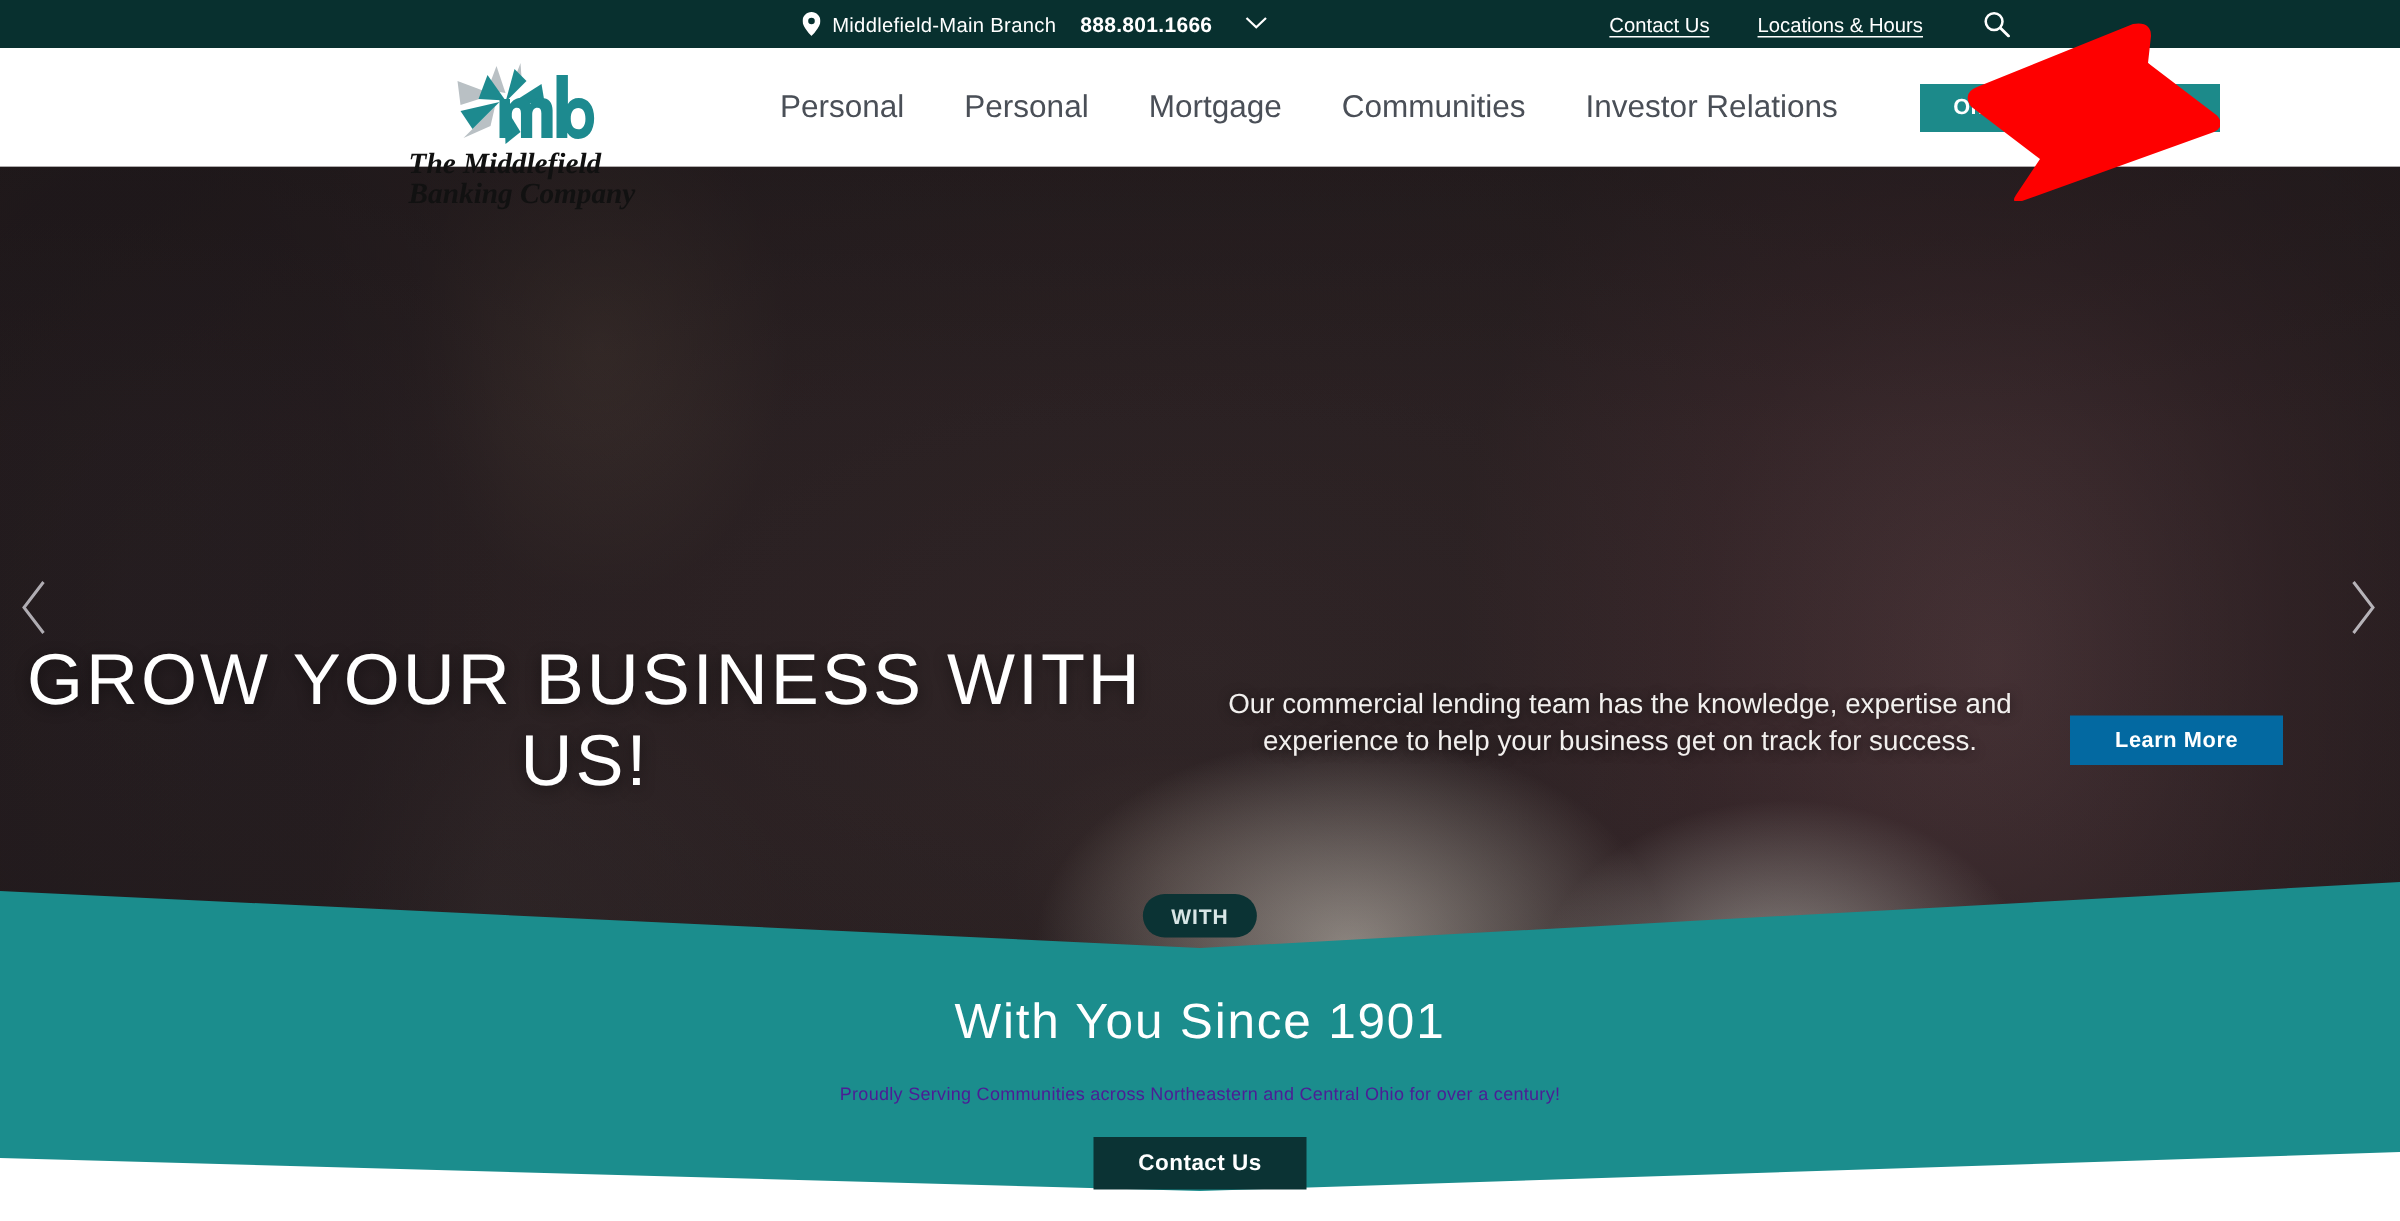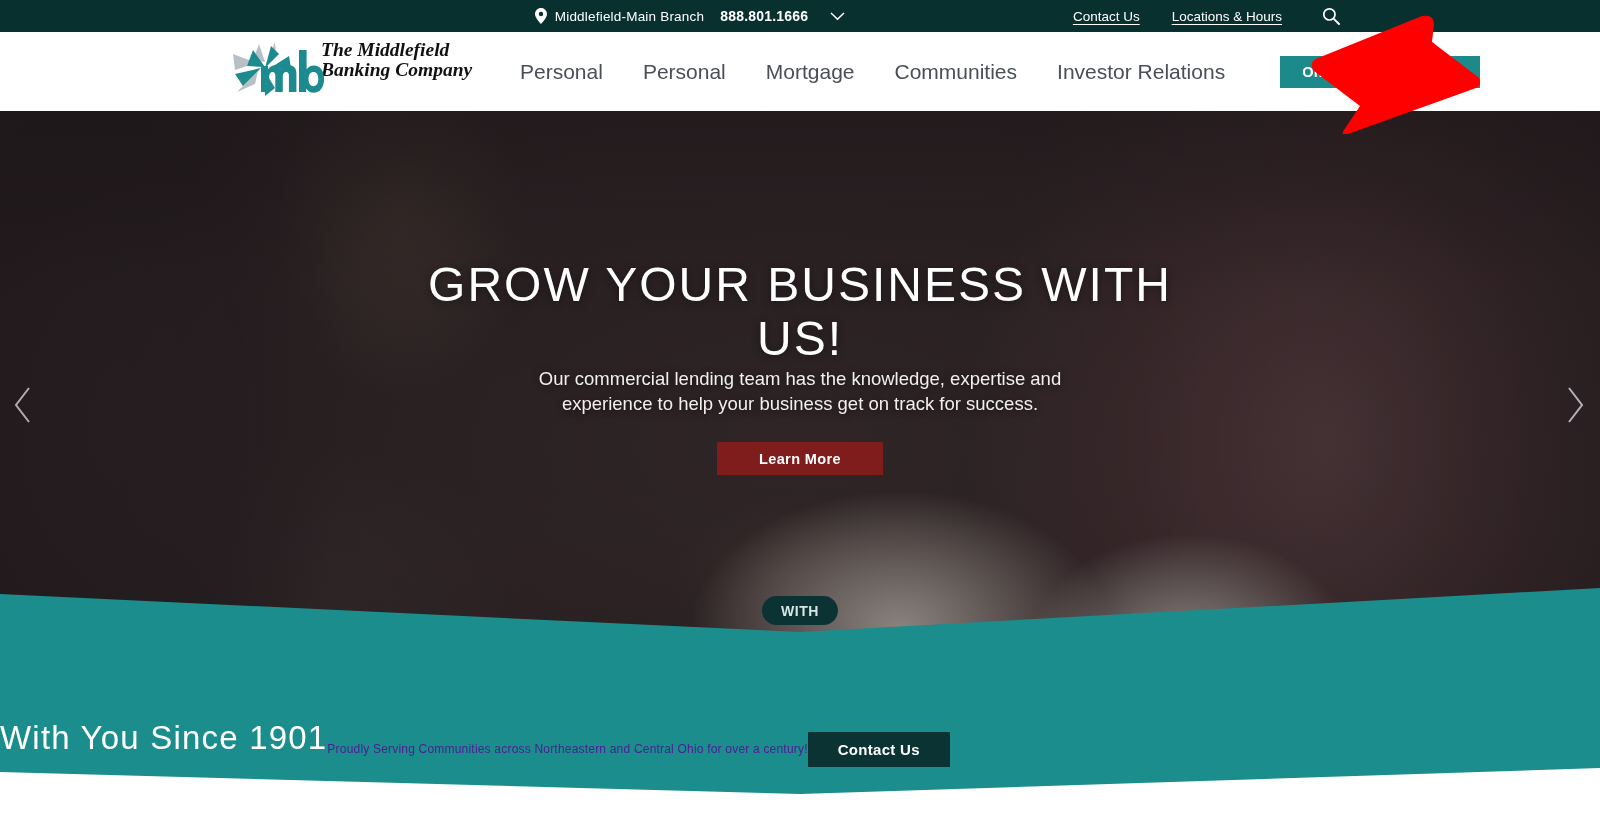--- a/index.html
+++ b/index.html
@@ -48,22 +48,23 @@
   
   .header {
     position: absolute; top: 32px; left: 0;
     width: 1600px; height: 79px;
     background: #ffffff;
     z-index: 35;
   }
   .logo {
     position: absolute; left: 231px; top: 8px;
     width: 240px; height: 62px;
-    display: flex; align-items: flex-start;
-    cursor: pointer;
+    display: flex; align-items: center;
+    cursor: pointer;
+    flex-direction: column;
   }
   .logo-star { position: relative; width: 96px; height: 60px; flex: none; }
   .logo-text {
     font-family: "Liberation Serif", serif;
     font-style: italic; font-weight: bold;
     font-size: 19.5px; line-height: 20px;
     color: #111111; margin-left: -6px; white-space: nowrap;
   }
 
   .mainnav {
@@ -117,40 +118,40 @@
   .hero-vignette {
     position: absolute; inset: 0;
     background:
       linear-gradient(180deg, rgba(20,16,18,.30) 0%, rgba(20,16,18,.05) 30%, rgba(20,16,18,.05) 70%, rgba(20,16,18,.12) 100%),
       radial-gradient(ellipse 900px 480px at 800px 330px, rgba(18,14,16,.12) 0%, rgba(18,14,16,.45) 100%);
   }
 
   .hero-content {
     position: absolute; left: 0; top: 0;
     width: 1600px; height: 592px;
-    display: flex; flex-direction: column; align-items: center;
+    display: flex; flex-direction: row; align-items: center;
     padding-top: 147px;
   }
   .hero-title {
     font-size: 48px; line-height: 54px;
     font-weight: normal; color: #ffffff;
     letter-spacing: 2px; text-align: center;
     text-shadow: 0 2px 10px rgba(0,0,0,.45);
     max-width: 780px;
   }
   .hero-sub {
     font-size: 18.5px; line-height: 25px;
     color: #f2f0ee; text-align: center;
     max-width: 600px;
     text-shadow: 0 1px 7px rgba(0,0,0,.55);
   }
   .hero-cta {
     margin-top: 26px;
-    height: 33px; padding: 0 42px;
-    background: #7f1d1d;
+    height: 33px; padding: 0 30px;
+    background: #0369a1;
     color: #ffffff; font-size: 14.5px; font-weight: bold;
     letter-spacing: .4px;
     display: flex; align-items: center; justify-content: center;
     cursor: pointer;
   }
 
   .hero-arrow {
     position: absolute; top: 50%; transform: translateY(-50%);
     width: 34px; height: 56px;
     display: flex; align-items: center; justify-content: center;
@@ -186,21 +187,21 @@
     position: absolute; left: 0; top: 580px;
     width: 1600px; height: 234px;
     z-index: 10;
     pointer-events: none;
   }
   .teal-band svg { display: block; }
   .teal-content {
     position: absolute; left: 0; top: 580px;
     width: 1600px; height: 234px;
     z-index: 15;
-    display: flex; flex-direction: row; align-items: center;
+    display: flex; flex-direction: column; align-items: center;
     padding-top: 82px;
   }
   .teal-title {
     font-size: 33px; line-height: 38px; color: #ffffff;
     letter-spacing: 1.2px; font-weight: normal; text-align: center;
   }
   .teal-sub {
     margin-top: 22px;
     font-size: 12px; color: #4c1d95; text-align: center;
     letter-spacing: .2px;

